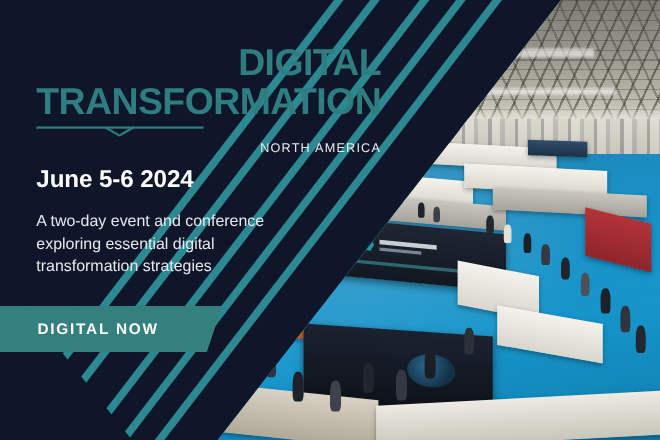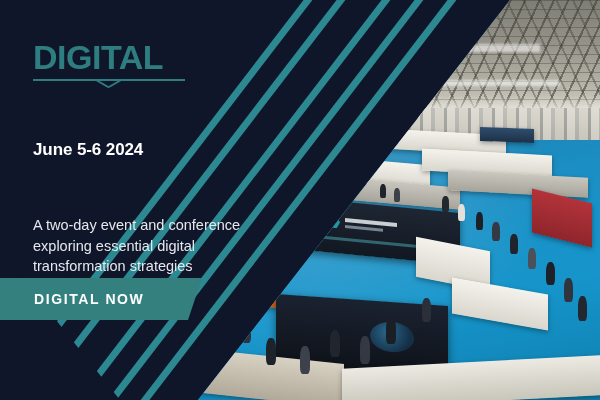--- a/index.html
+++ b/index.html
@@ -180,21 +180,21 @@
     -webkit-clip-path: polygon(0 250px, 120px 400px, 0 400px);
     clip-path: polygon(0 250px, 120px 400px, 0 400px);
     pointer-events:none;
   }
 
   
   .content {
     position:absolute; inset:0; z-index:6;
   }
 
-  .logo { position:absolute; left:33px; top:40px; }
+  .logo { position:absolute; left:33px; top:40px;text-align:right; }
   .logo-l1, .logo-l2 {
     color:#2e7d80;
     font-weight:800;
     letter-spacing:-0.5px;
     line-height:1;
     font-family:"Liberation Sans", sans-serif;
   }
   .logo-l1 { font-size:34px; }
   .logo-l2 { font-size:34px; margin-top:2px; }
 
@@ -212,30 +212,30 @@
   .logo-rule .vR {
     position:absolute; left:76px; top:7px; width:15px; height:2px;
     background:#2e7d80; transform-origin:left center; transform:rotate(-30deg);
   }
   .logo-sub {
     color:#e9eaf0; font-size:11.5px; letter-spacing:1.1px;
     font-weight:400; margin-top:4px;
   }
 
   .date-line, .venue-line {
-    color:#ffffff; font-size:17px; font-weight:800; letter-spacing:-0.1px;
+    color:#ffffff; font-size:22px; font-weight:800; letter-spacing:-0.1px;
     line-height:1.28;
+    margin-top:10px;
   }
   .datevenue { position:absolute; left:33px; top:139px; }
 
   .desc {
     position:absolute; left:33px; top:191px;
     color:#e6e8ee; font-size:14.5px; line-height:1.43; font-weight:400;
     max-width:240px;
-    margin-top:24px;
   }
 
   .cta {
     position:absolute; left:-14px; top:278px;
     width:216px; height:42px;
     background:#33807f;
     -webkit-clip-path: polygon(0 0, 216px 0, 202px 42px, 0 42px);
     clip-path: polygon(0 0, 216px 0, 202px 42px, 0 42px);
     display:flex; align-items:center;
     cursor:pointer;
@@ -345,25 +345,27 @@
     <span class="stripe s6"></span>
   </div>
 
   <div class="leftpanel"></div>
   <div class="leftpanel2"></div>
 
   <div class="content">
 
     <div class="logo">
       <div class="logo-l1">DIGITAL</div>
+      <div class="logo-l2">TRANSFORMATION</div>
       <div class="logo-rule">
         <span class="bar"></span>
         <span class="vL"></span>
         <span class="vR"></span>
       </div>
+      <div class="logo-sub">NORTH AMERICA</div>
     </div>
 
     <div class="datevenue">
       <div class="date-line">June 5-6 2024</div>
     </div>
 
     <div class="desc">A two-day event and conference exploring essential digital transformation strategies</div>
 
     <div class="cta">
       <span class="cta-label">DIGITAL NOW</span>

